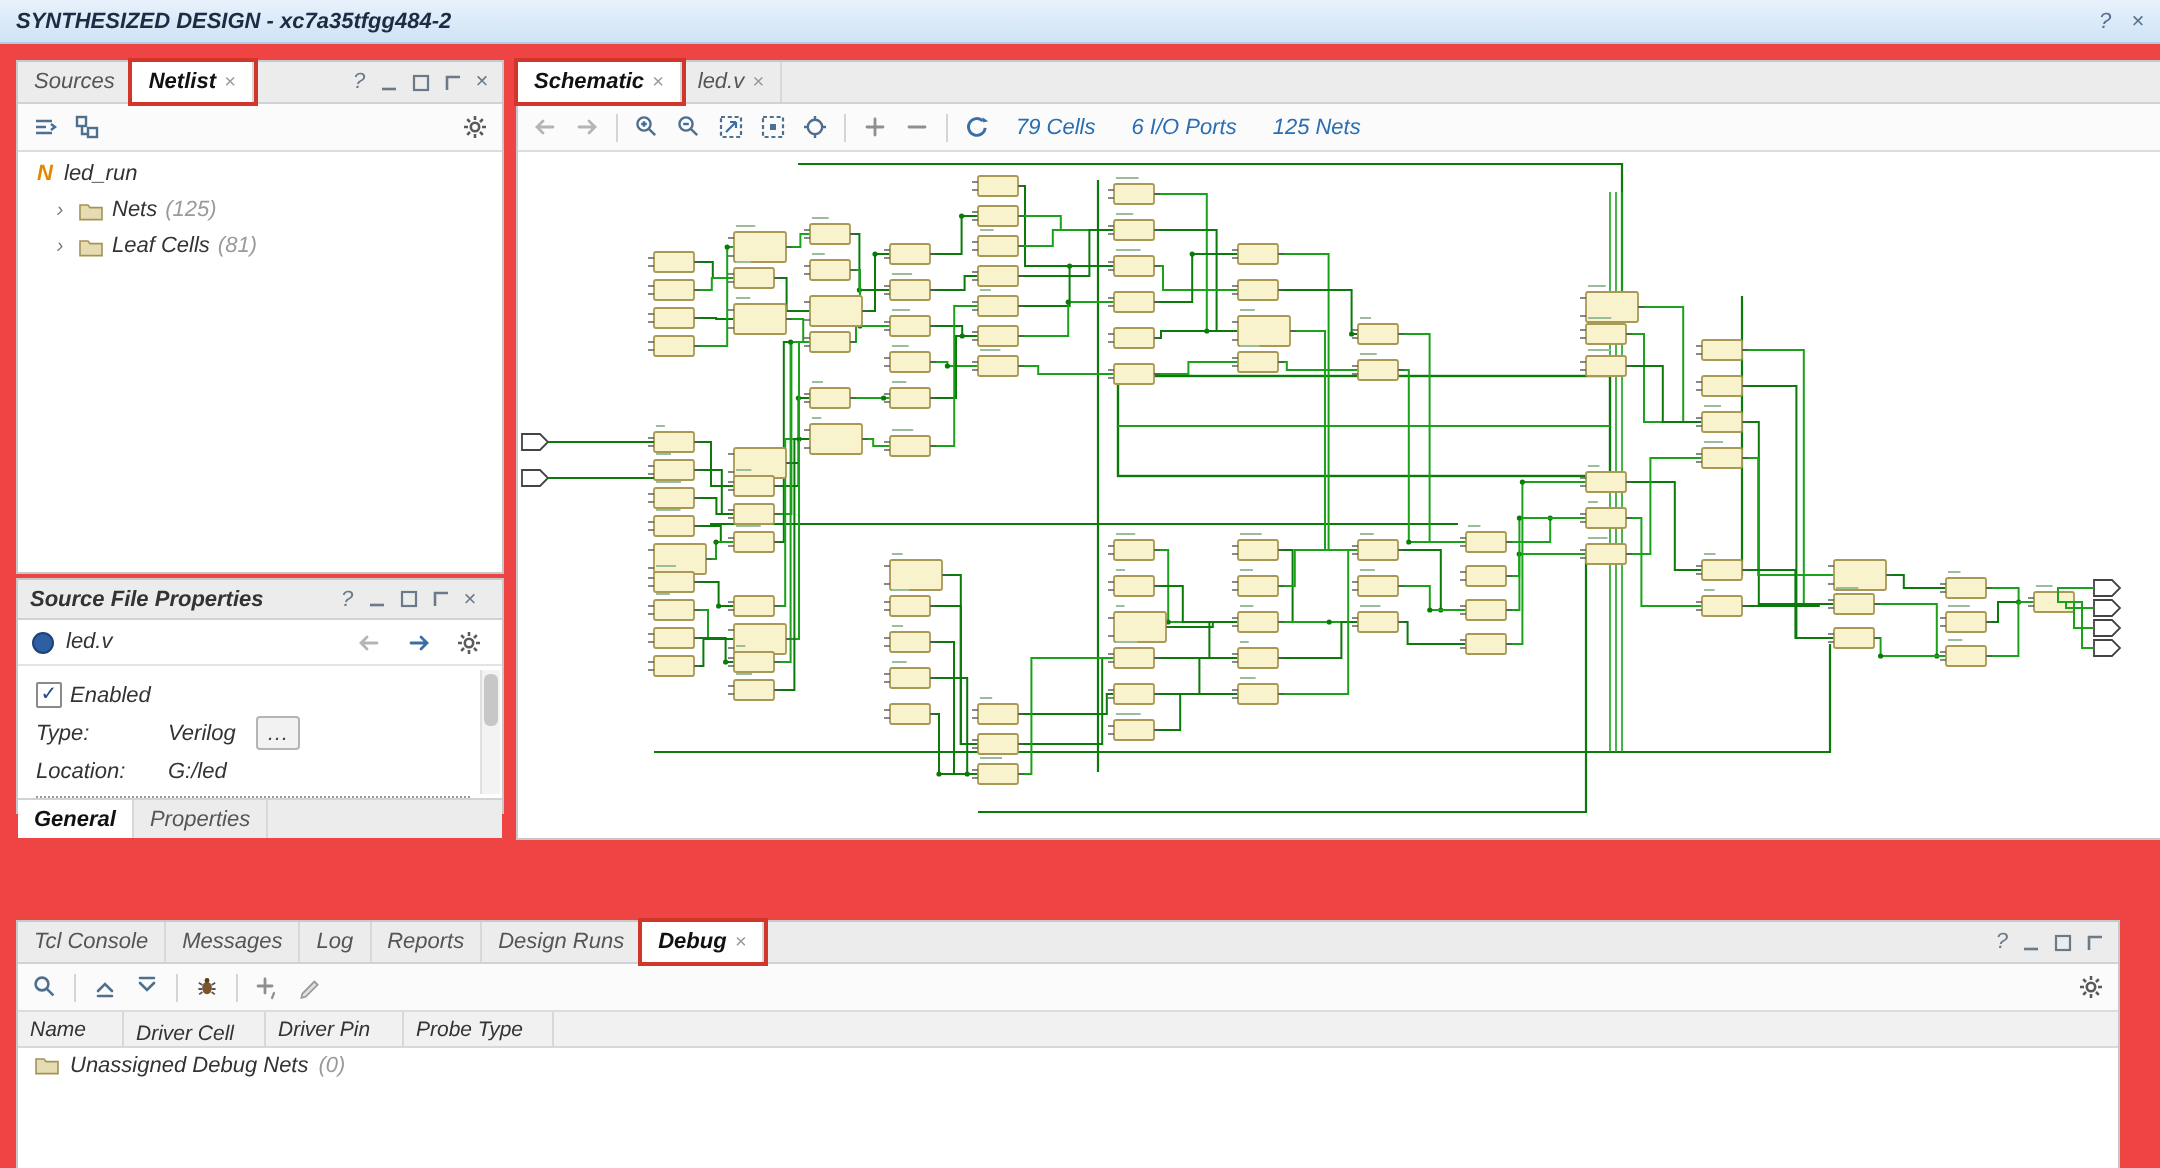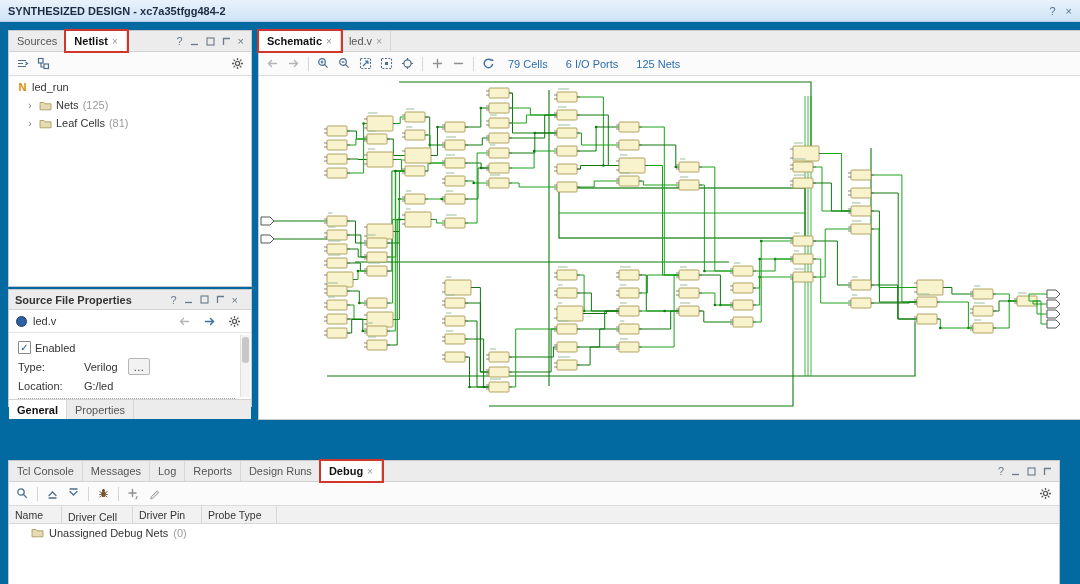--- a/index.html
+++ b/index.html
@@ -1,18 +1,18 @@
 <!DOCTYPE html>
 <html style="--annot-red: #d0362a; --stat-blue: #2a6db0;"><head>
 <meta charset="utf-8">
 <style>
   html,body{margin:0;padding:0;background:#e9edf1;}
-  #app{position:relative;width:1080px;height:584px;background:#0369a1;
+  #app{position:relative;width:1080px;height:584px;background:#ef4444;
        font-family:"Liberation Sans","DejaVu Sans",sans-serif;font-size:11px;color:#333;
-       overflow:hidden;user-select:none;}
+       overflow:hidden;user-select:none;font-style:italic;}
   
   .titlebar{position:absolute;left:0;top:0;width:100%;height:22px;
     background:linear-gradient(#e8f2fc,#cfe3f5);border-bottom:1px solid #b3cce4;
     display:flex;align-items:center;padding:0 8px;box-sizing:border-box;}
   .titlebar .t{font-weight:bold;color:#1d2b45;}
   .titlebar .tb-controls{margin-left:auto;display:flex;gap:10px;color:#55718f;font-size:11px;}
   
   .panel{position:absolute;background:#fff;border:1px solid #c6c9cc;box-sizing:border-box;display:flex;flex-direction:column;}
   .tabbar{display:flex;align-items:stretch;height:20px;background:#ececec;border-bottom:1px solid #d2d2d2;flex:0 0 auto;}
   .tab{display:flex;align-items:center;gap:4px;padding:0 8px;color:#555;background:#ececec;border-right:1px solid #d8d8d8;}
@@ -45,21 +45,21 @@
   .vscroll{position:absolute;right:1px;top:2px;bottom:2px;width:9px;background:#f3f3f3;border-left:1px solid #e0e0e0;}
   .vthumb{position:absolute;left:1px;right:1px;top:2px;height:26px;background:#c7c7c7;border-radius:3px;}
   .btabs{display:flex;align-items:stretch;height:19px;background:#ececec;border-top:1px solid #d2d2d2;flex:0 0 auto;}
   
   .canvas{position:relative;flex:1 1 auto;background:#fff;overflow:hidden;}
   .canvas svg{position:absolute;left:0;top:0;}
   .stat{color:var(--stat-blue,#2a6db0);margin:0 8px;white-space:nowrap;}
   
   .thead{display:flex;align-items:stretch;height:17px;background:#f1f1f1;border-bottom:1px solid #d8d8d8;flex:0 0 auto;font-size:10.5px;}
   .th{display:flex;align-items:center;padding:0 6px;border-right:1px solid #d8d8d8;color:#333;}
-  .drow{display:flex;align-items:center;height:17px;padding-left:22px;gap:5px;}
+  .drow{display:flex;align-items:center;height:17px;padding-left:8px;gap:5px;}
   .empty{flex:1 1 auto;background:#fff;}
   .icon-svg{display:block;}
 </style>
 </head>
 <body>
 
 <div id="app">
 
   <div class="titlebar">
     <span class="t">SYNTHESIZED DESIGN - xc7a35tfgg484-2</span>

